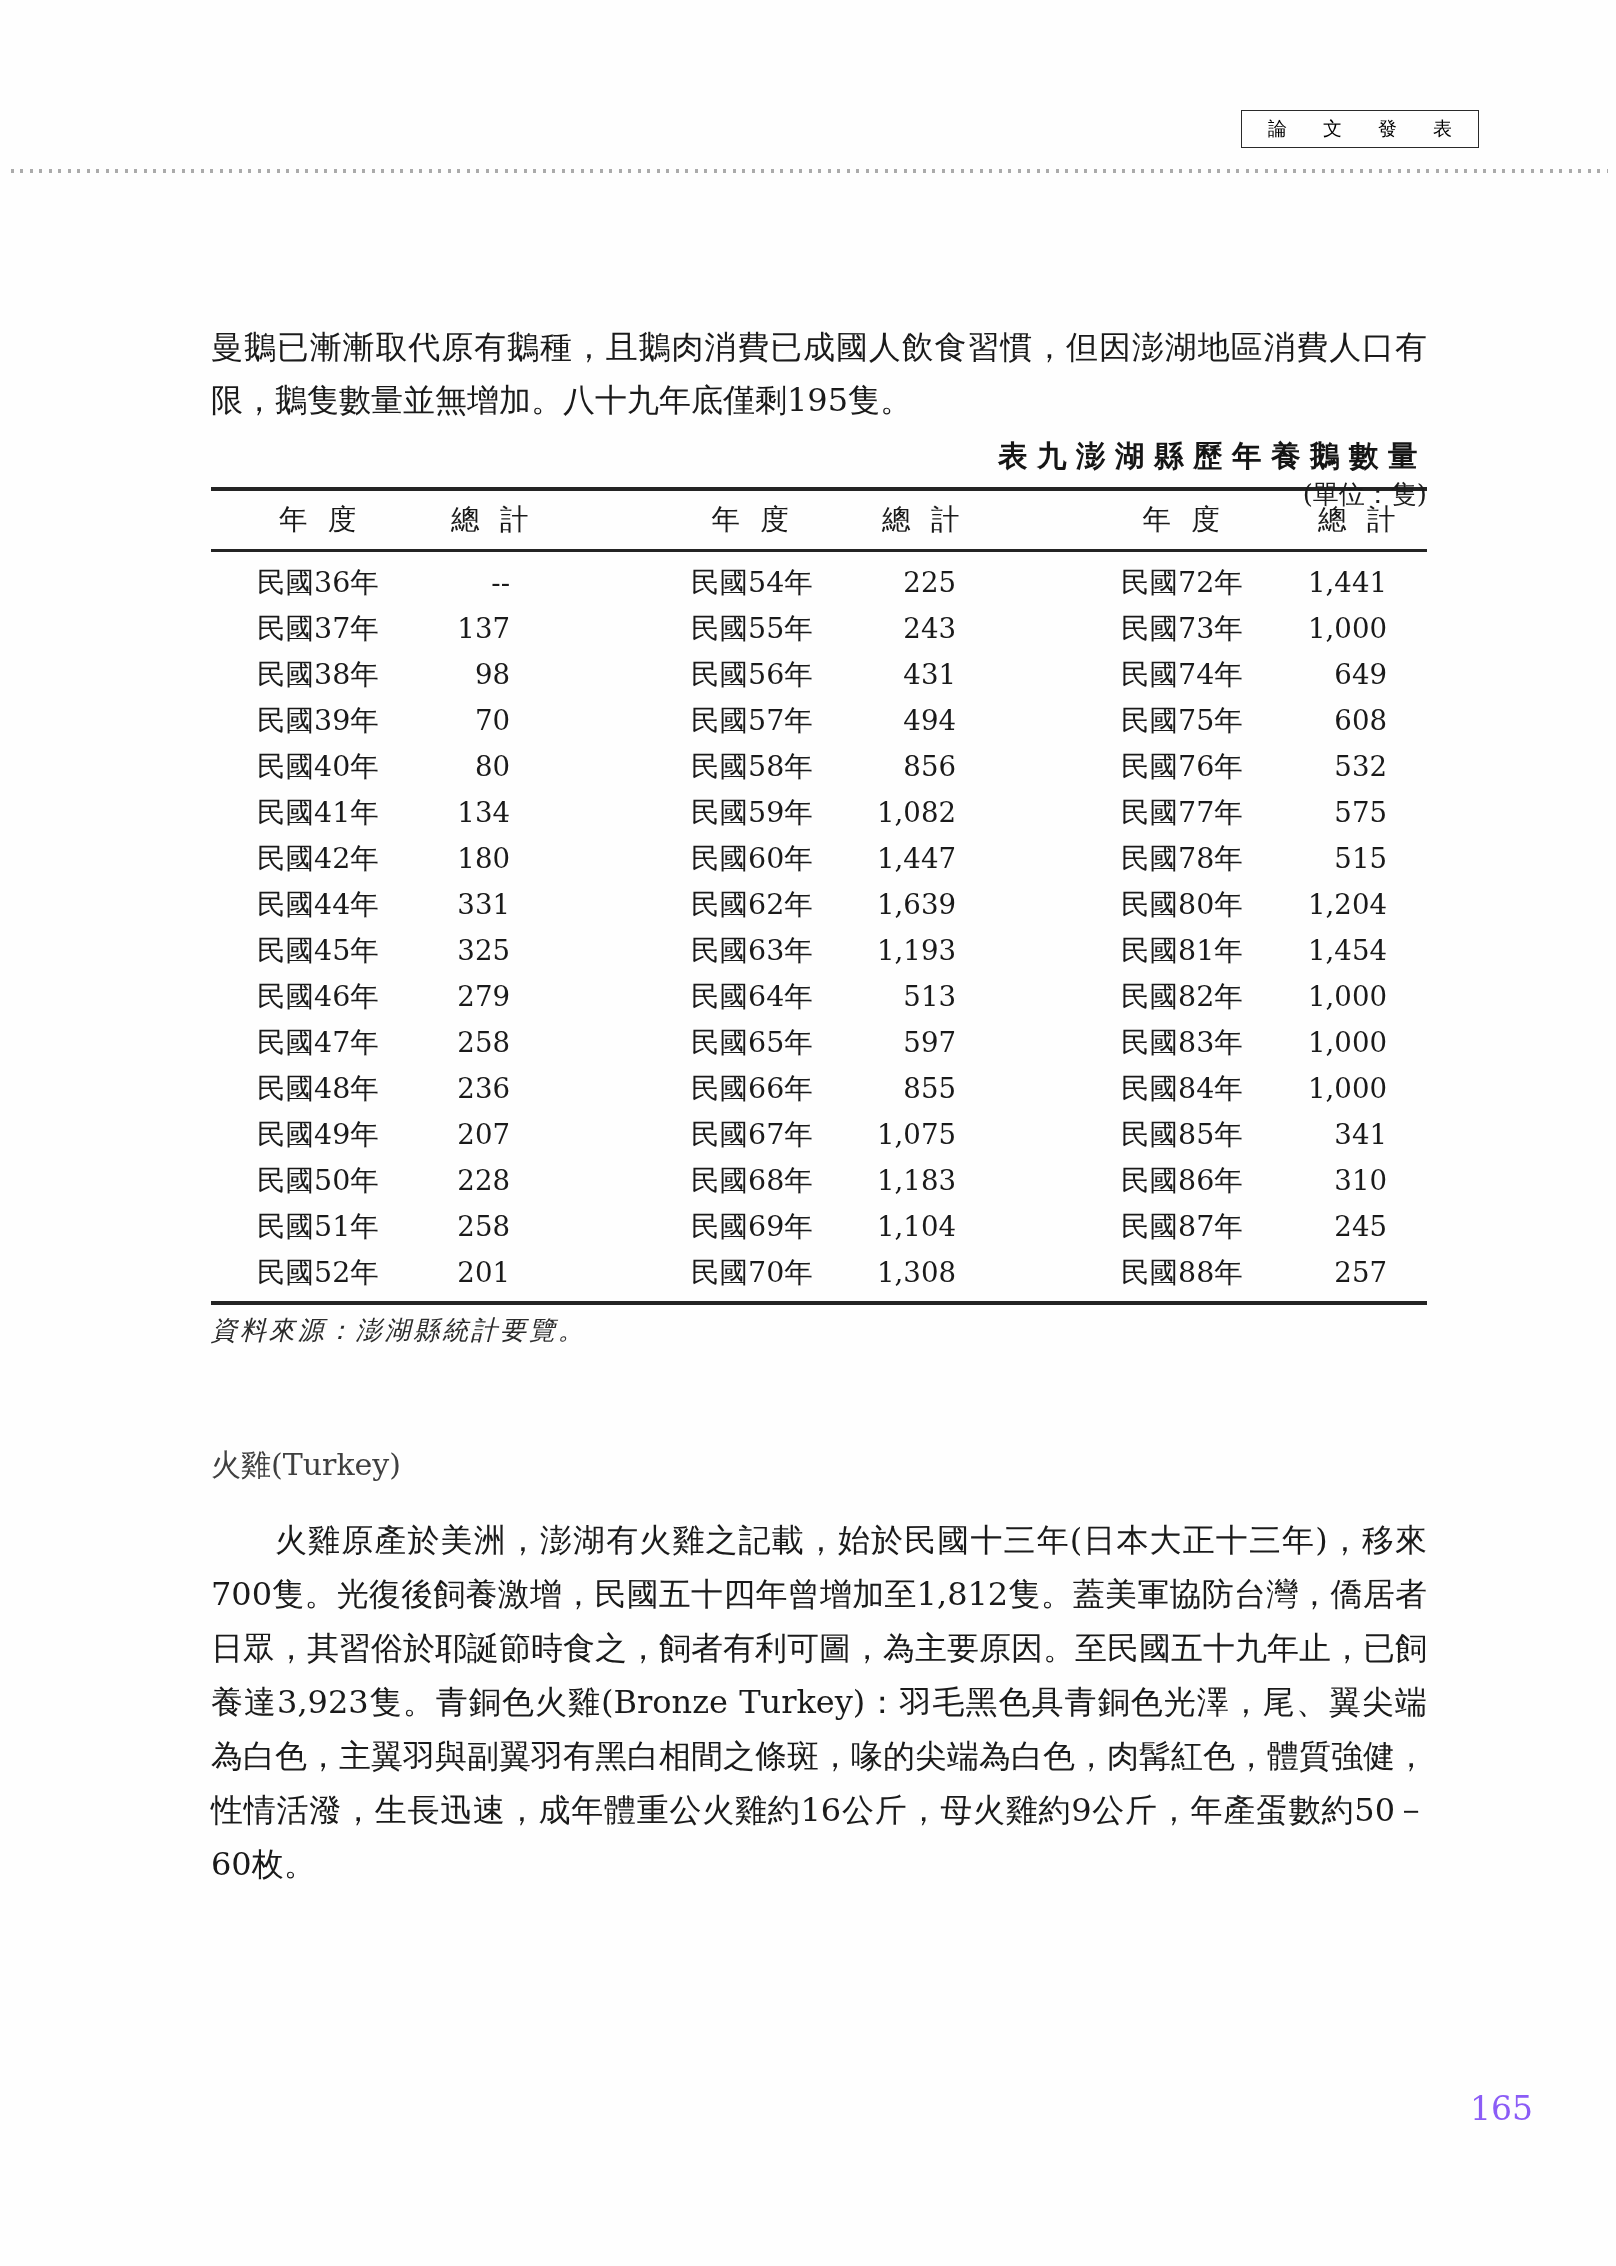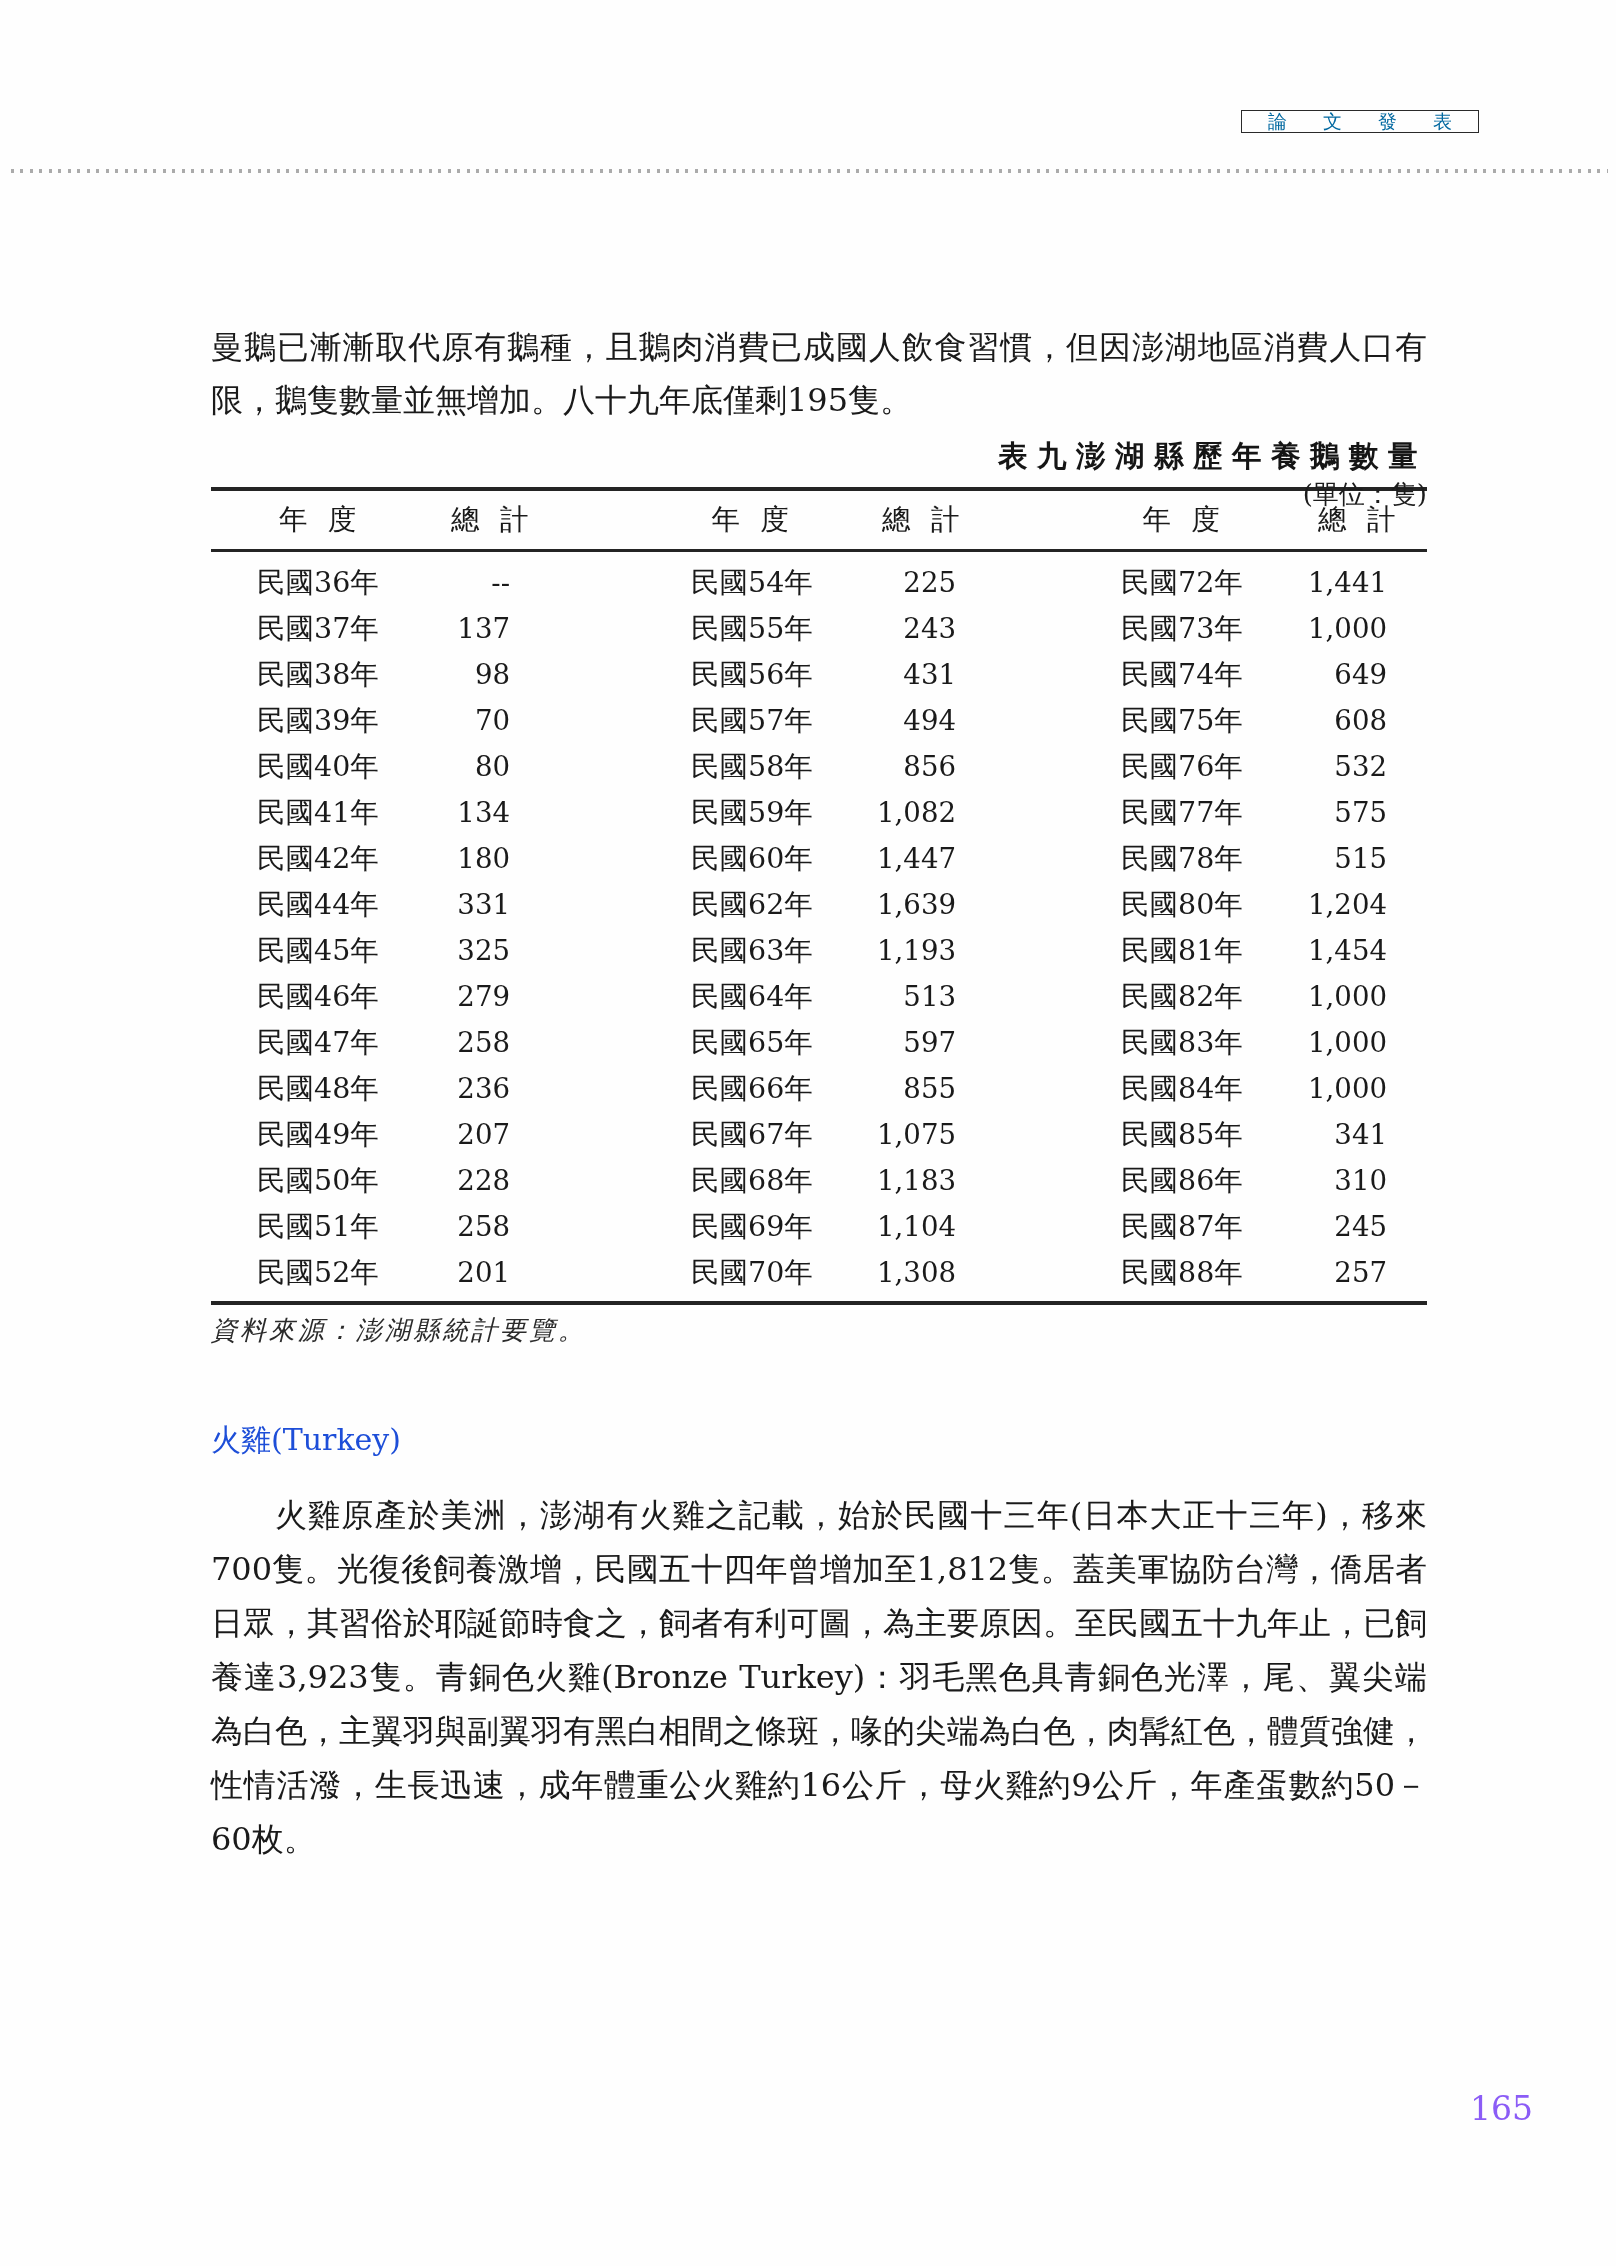--- a/index.html
+++ b/index.html
@@ -16,29 +16,29 @@
     color: #1a1a1a;
     overflow: hidden;
   }
 
   
   .header-tab {
     position: absolute;
     left: 1241px;
     top: 110px;
     width: 238px;
-    height: 23px;
+    height: 38px;
     border: 1.9px solid #2a2a2a;
     display: flex;
     align-items: center;
     justify-content: center;
     font-size: 19px;
     letter-spacing: 15px;
     text-indent: 15px;
-    color: #0369a1;
+    color: #000000;
     box-sizing: border-box;
   }
 
   
   .dotted-rule {
     position: absolute;
     left: 11.4px;
     right: 9.5px;
     top: 169px;
     height: 3.8px;
@@ -117,24 +117,24 @@
   .table-source {
     margin-top: 8px;
     font-size: 26px;
     letter-spacing: 2.9px;
     color: #2b2b2b;
     font-style: italic;
   }
 
   
   .turkey-heading {
-    margin-top: 71px;
+    margin-top: 96px;
     font-size: 30px;
     line-height: 42px;
-    color: #1d4ed8;
+    color: #404040;
   }
   .turkey-para {
     margin-top: 27px;
     font-size: 32px;
     line-height: 54px;
     text-align: justify;
     text-justify: inter-ideograph;
     text-indent: 2em;
   }
 

